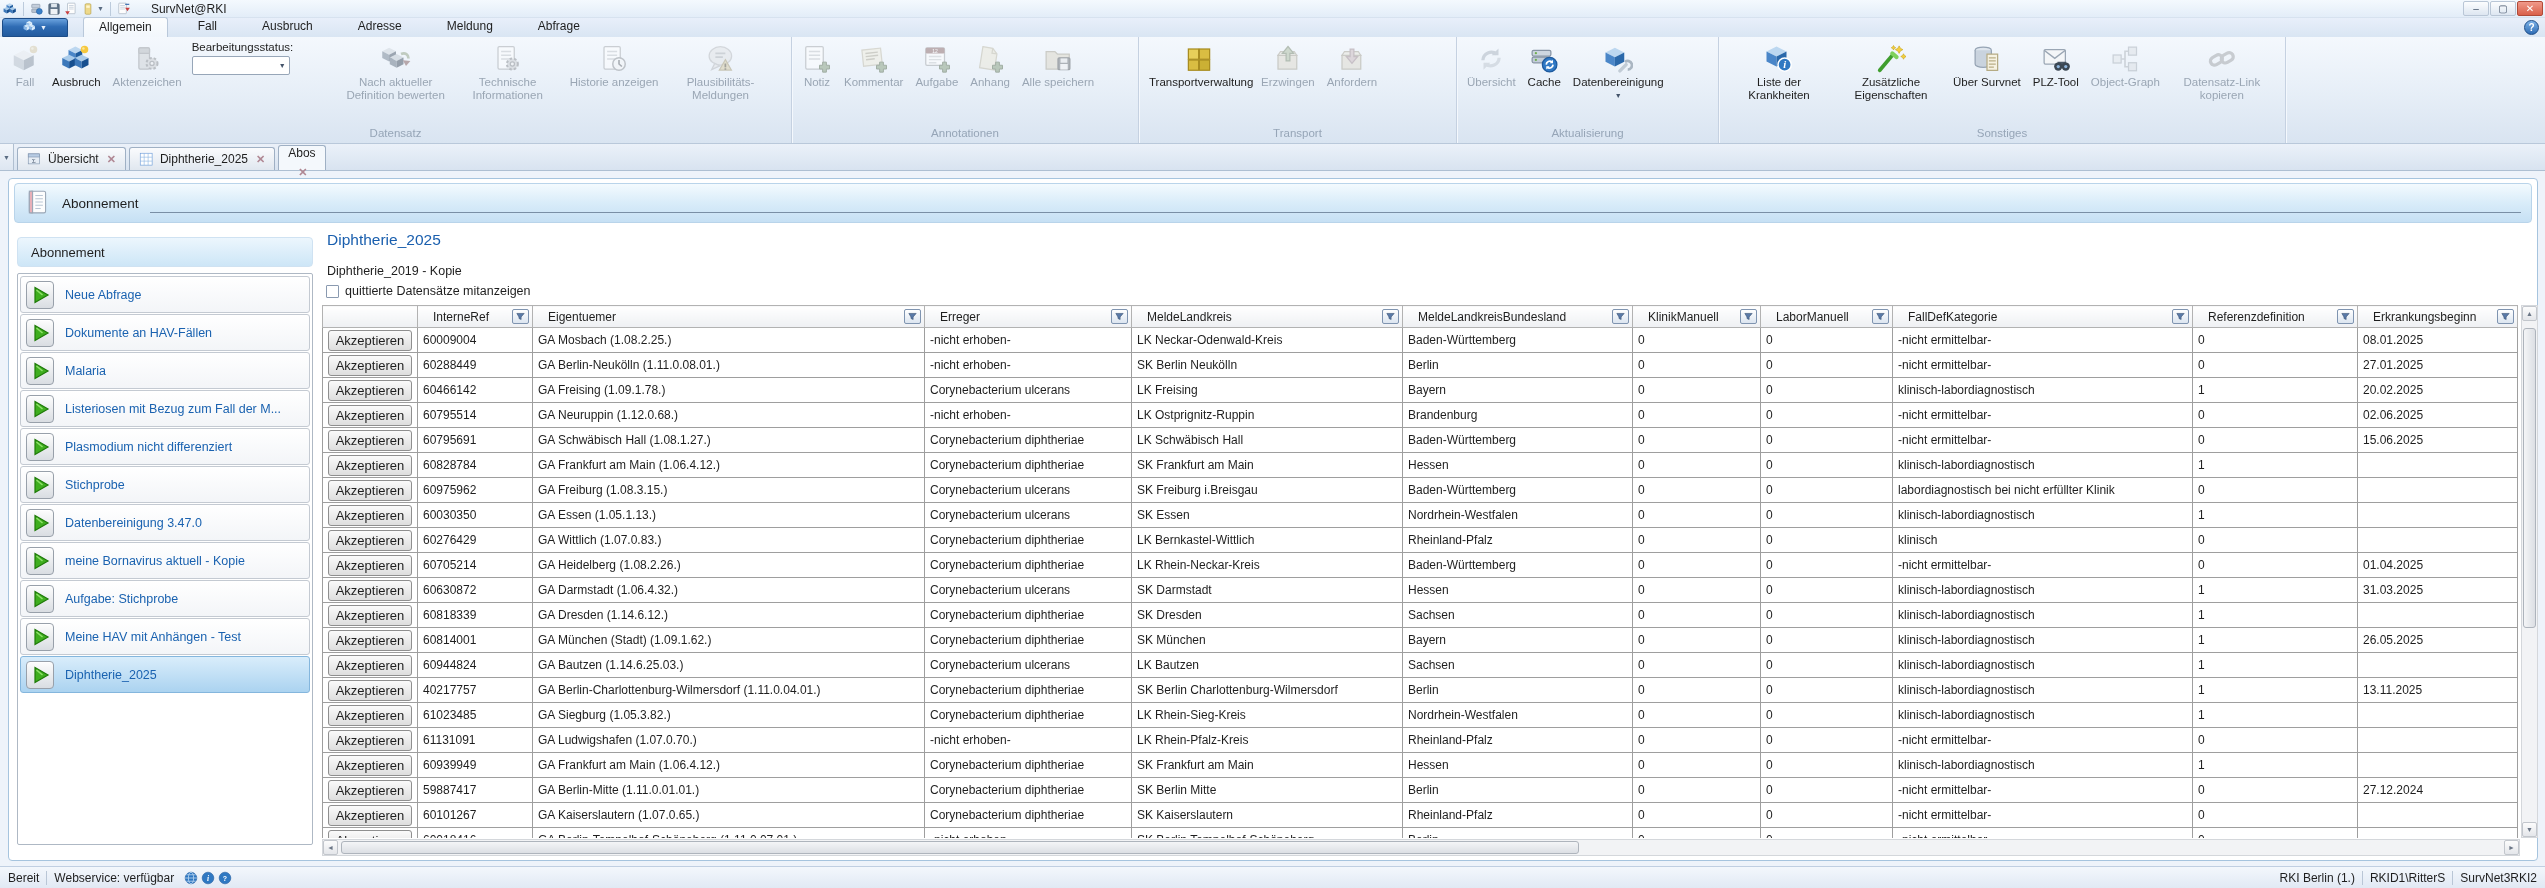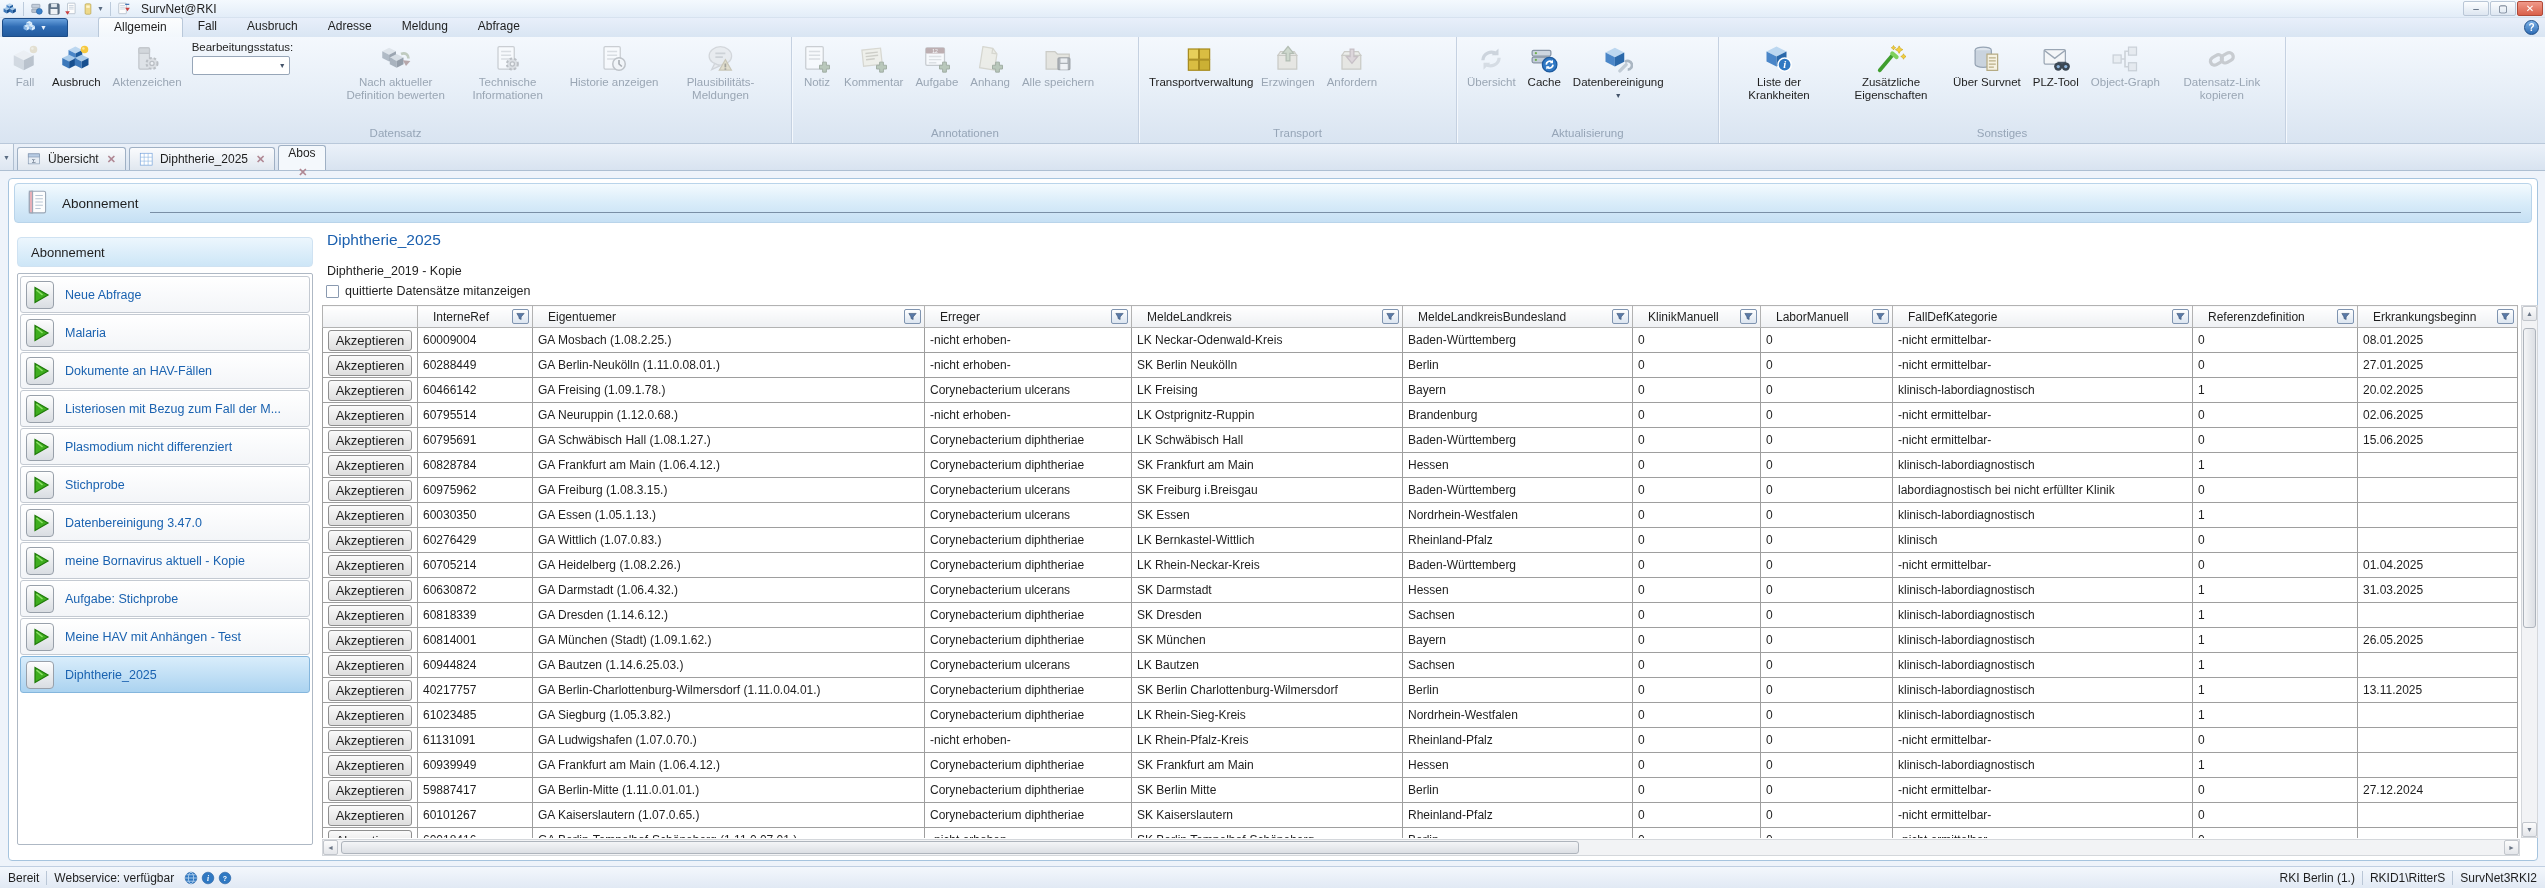--- a/index.html
+++ b/index.html
@@ -8,35 +8,35 @@
     background:#eef3fa; position:relative; }
 
   
   .titlebar { position:absolute; left:0; top:0; width:100%; height:18px;
     background:linear-gradient(#f4f9fe,#e3edf8); border-bottom:1px solid #d7e2ef;
     display:flex; align-items:center; padding-left:3px; }
   .qat { display:flex; align-items:center; gap:3px; }
   .qat svg { display:block; }
   .qat-sep { width:1px; height:14px; background:#bccbdc; margin:0 3px; }
   .qat-caret { font-size:7px; color:#5a6c82; margin-left:-1px; }
-  .win-title { margin-left:10px; font-size:12px; color:#1e1e1e; }
+  .win-title { margin-left:20px; font-size:12px; color:#1e1e1e; }
   .wincontrols { position:absolute; right:2px; top:1px; display:flex; gap:1px; }
   .winbtn { width:26px; height:15px; display:flex; align-items:center; justify-content:center;
     font-size:10px; border:1px solid #b9c6d6; border-radius:2px;
     background:linear-gradient(#fcfdfe,#dde6f1); color:#44546a; }
   .winbtn.close { background:linear-gradient(#f09a8a,#d9604a); color:#fff; border-color:#b04a38; }
 
   
   .menubar { position:absolute; left:0; top:18px; width:100%; height:19px;
     background:linear-gradient(#e8effa,#d9e5f3); display:flex; align-items:flex-end; }
   .appbtn { width:66px; height:19px; margin-left:2px; border-radius:3px 3px 0 0;
     background:linear-gradient(#6aa2de,#2f6cb4 45%,#235b9e);
     border:1px solid #1d4d88; display:flex; align-items:center; justify-content:center; gap:4px; }
   .appbtn .caret { color:#eaf2fb; font-size:7px; }
-  .menutabs { display:flex; margin-left:30px; }
+  .menutabs { display:flex; margin-left:15px;gap:15px; }
   .menutab { padding:2px 15px 3px; font-size:12px; color:#1e1e1e; }
   .menutab.active { background:linear-gradient(#fcfdfe,#f2f7fc);
     border:1px solid #b9c8da; border-bottom:none; border-radius:3px 3px 0 0; }
   .helpbtn { position:absolute; right:6px; bottom:2px; width:15px; height:15px; border-radius:50%;
     background:linear-gradient(#7db3e8,#2f6cb4); color:#fff; font-size:10px; font-weight:bold;
     display:flex; align-items:center; justify-content:center; border:1px solid #1d4d88; }
 
   
   .ribbon { position:absolute; left:0; top:37px; width:100%; height:107px;
     background:linear-gradient(#f4f8fd,#e6eef7 55%,#d9e4f1);
@@ -616,30 +616,30 @@
       </span>
       <span class="sideitem-label">Neue Abfrage</span>
     </div>
     <div class="sideitem">
       <span class="playbtn">
         <svg width="20" height="20" viewBox="0 0 20 20" xmlns="http://www.w3.org/2000/svg">
           <path d="M5 2.5l13 7.5-13 7.5Z" fill="#3fae1e" stroke="#1e7a08" stroke-width="1.2"></path>
           <path d="M6.5 5l6 5" stroke="#8fe06a" stroke-width="1.6"></path>
         </svg>
       </span>
-      <span class="sideitem-label">Malaria</span>
+      <span class="sideitem-label">Dokumente an HAV-Fällen</span>
     </div>
     <div class="sideitem">
       <span class="playbtn">
         <svg width="20" height="20" viewBox="0 0 20 20" xmlns="http://www.w3.org/2000/svg">
           <path d="M5 2.5l13 7.5-13 7.5Z" fill="#3fae1e" stroke="#1e7a08" stroke-width="1.2"></path>
           <path d="M6.5 5l6 5" stroke="#8fe06a" stroke-width="1.6"></path>
         </svg>
       </span>
-      <span class="sideitem-label">Dokumente an HAV-Fällen</span>
+      <span class="sideitem-label">Malaria</span>
     </div>
     <div class="sideitem">
       <span class="playbtn">
         <svg width="20" height="20" viewBox="0 0 20 20" xmlns="http://www.w3.org/2000/svg">
           <path d="M5 2.5l13 7.5-13 7.5Z" fill="#3fae1e" stroke="#1e7a08" stroke-width="1.2"></path>
           <path d="M6.5 5l6 5" stroke="#8fe06a" stroke-width="1.6"></path>
         </svg>
       </span>
       <span class="sideitem-label">Listeriosen mit Bezug zum Fall der M...</span>
     </div>

